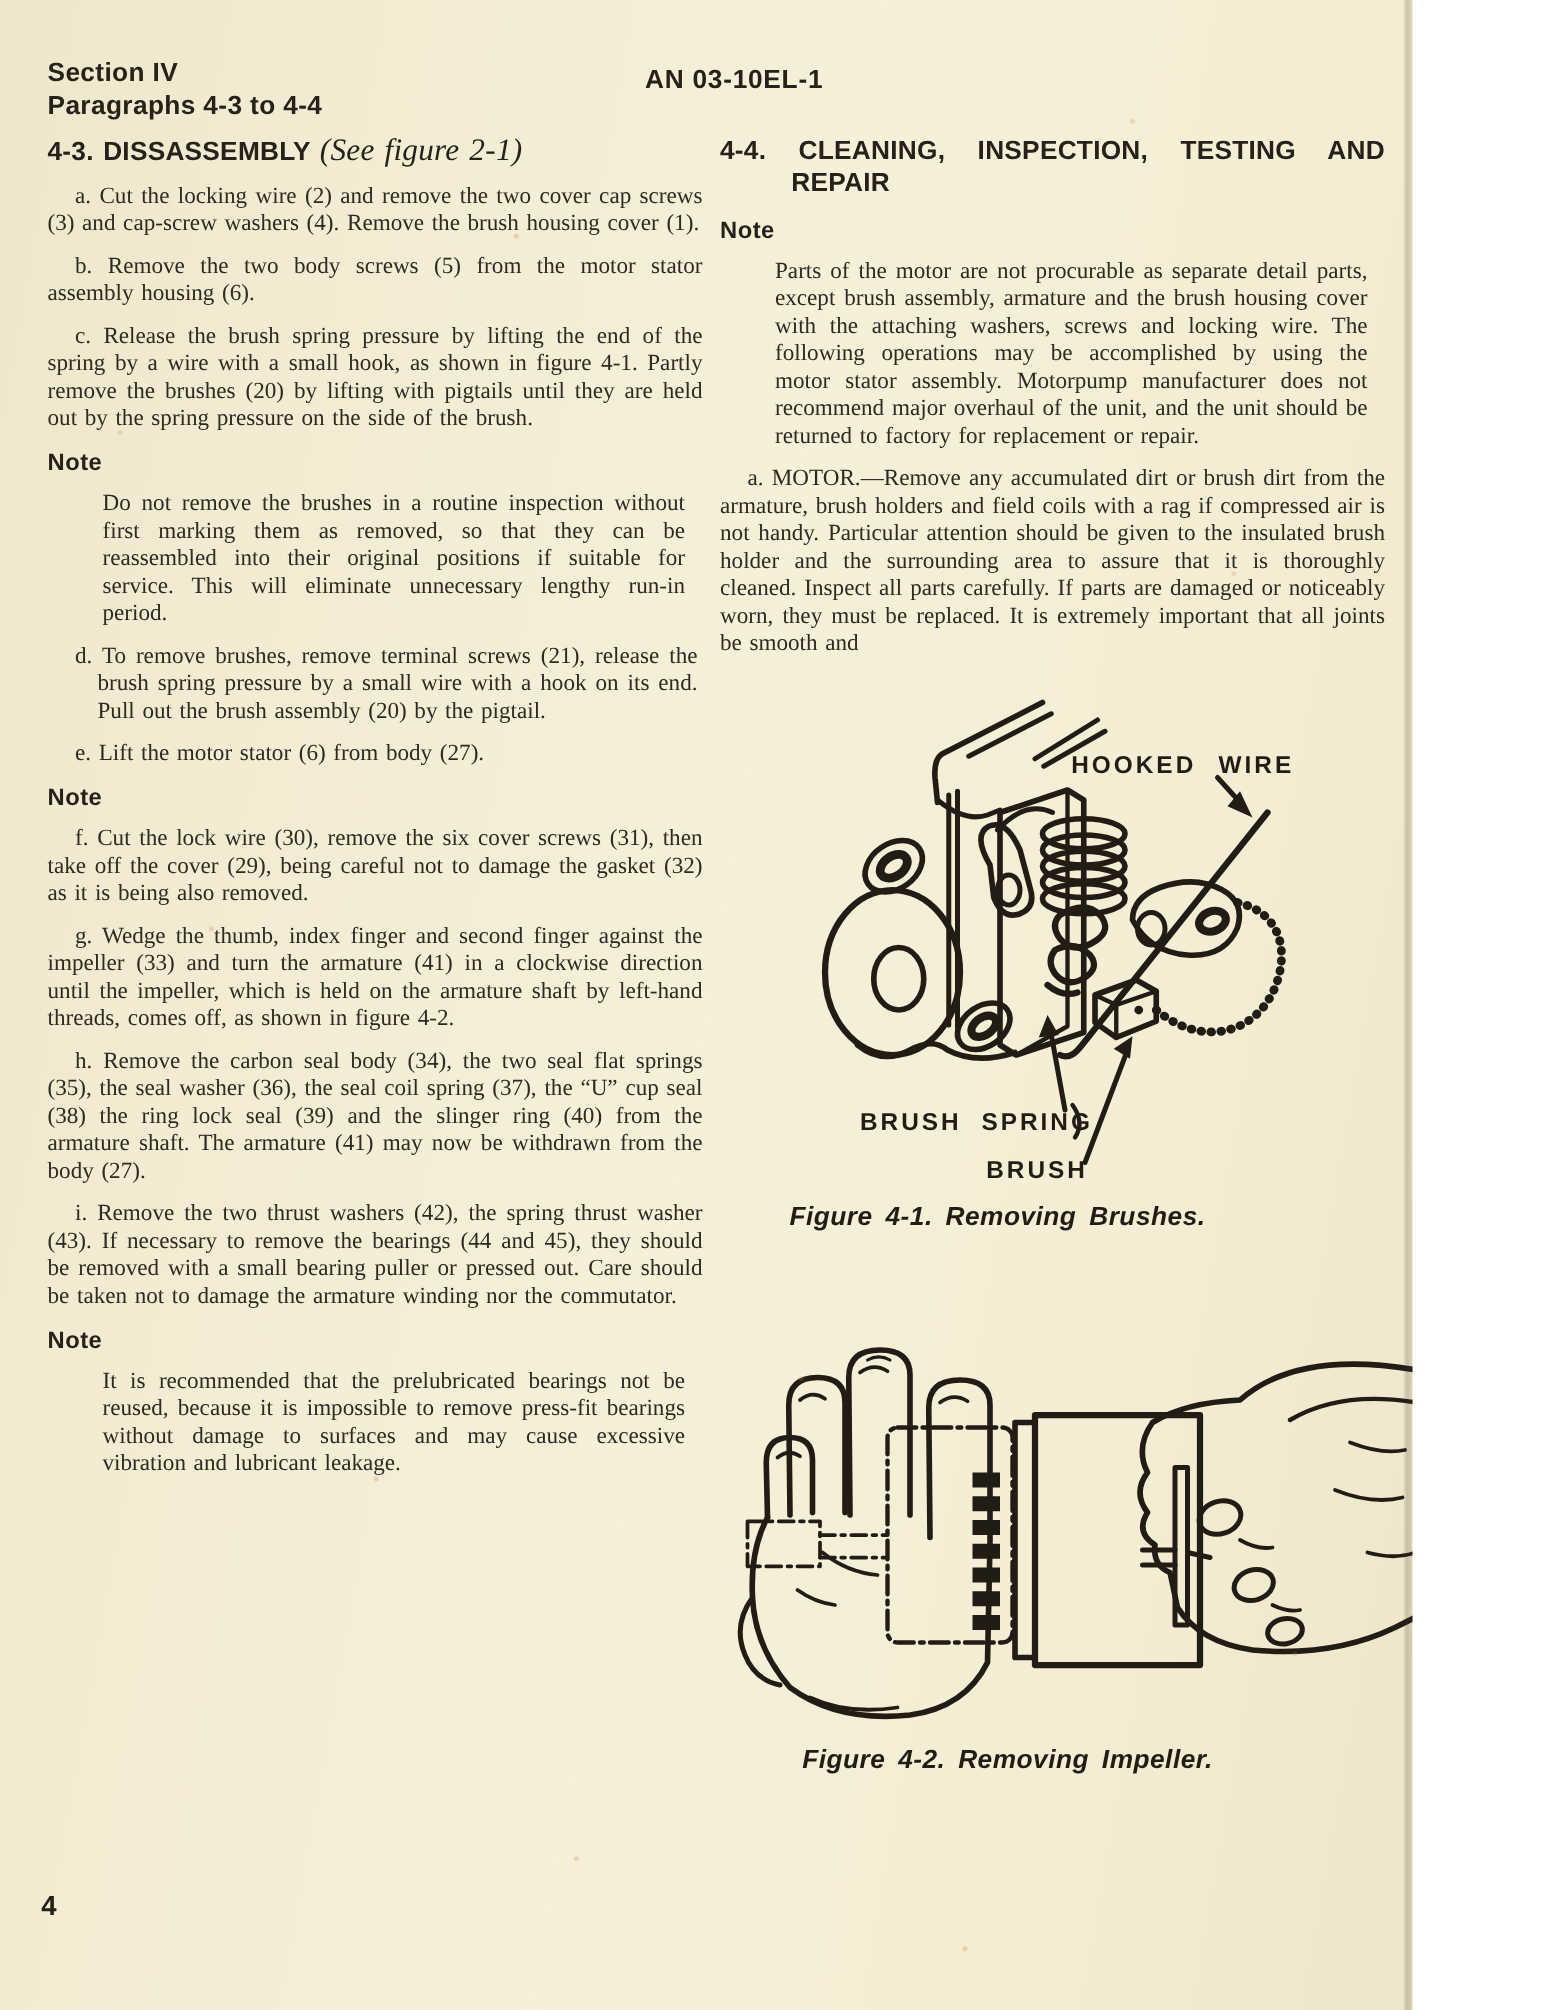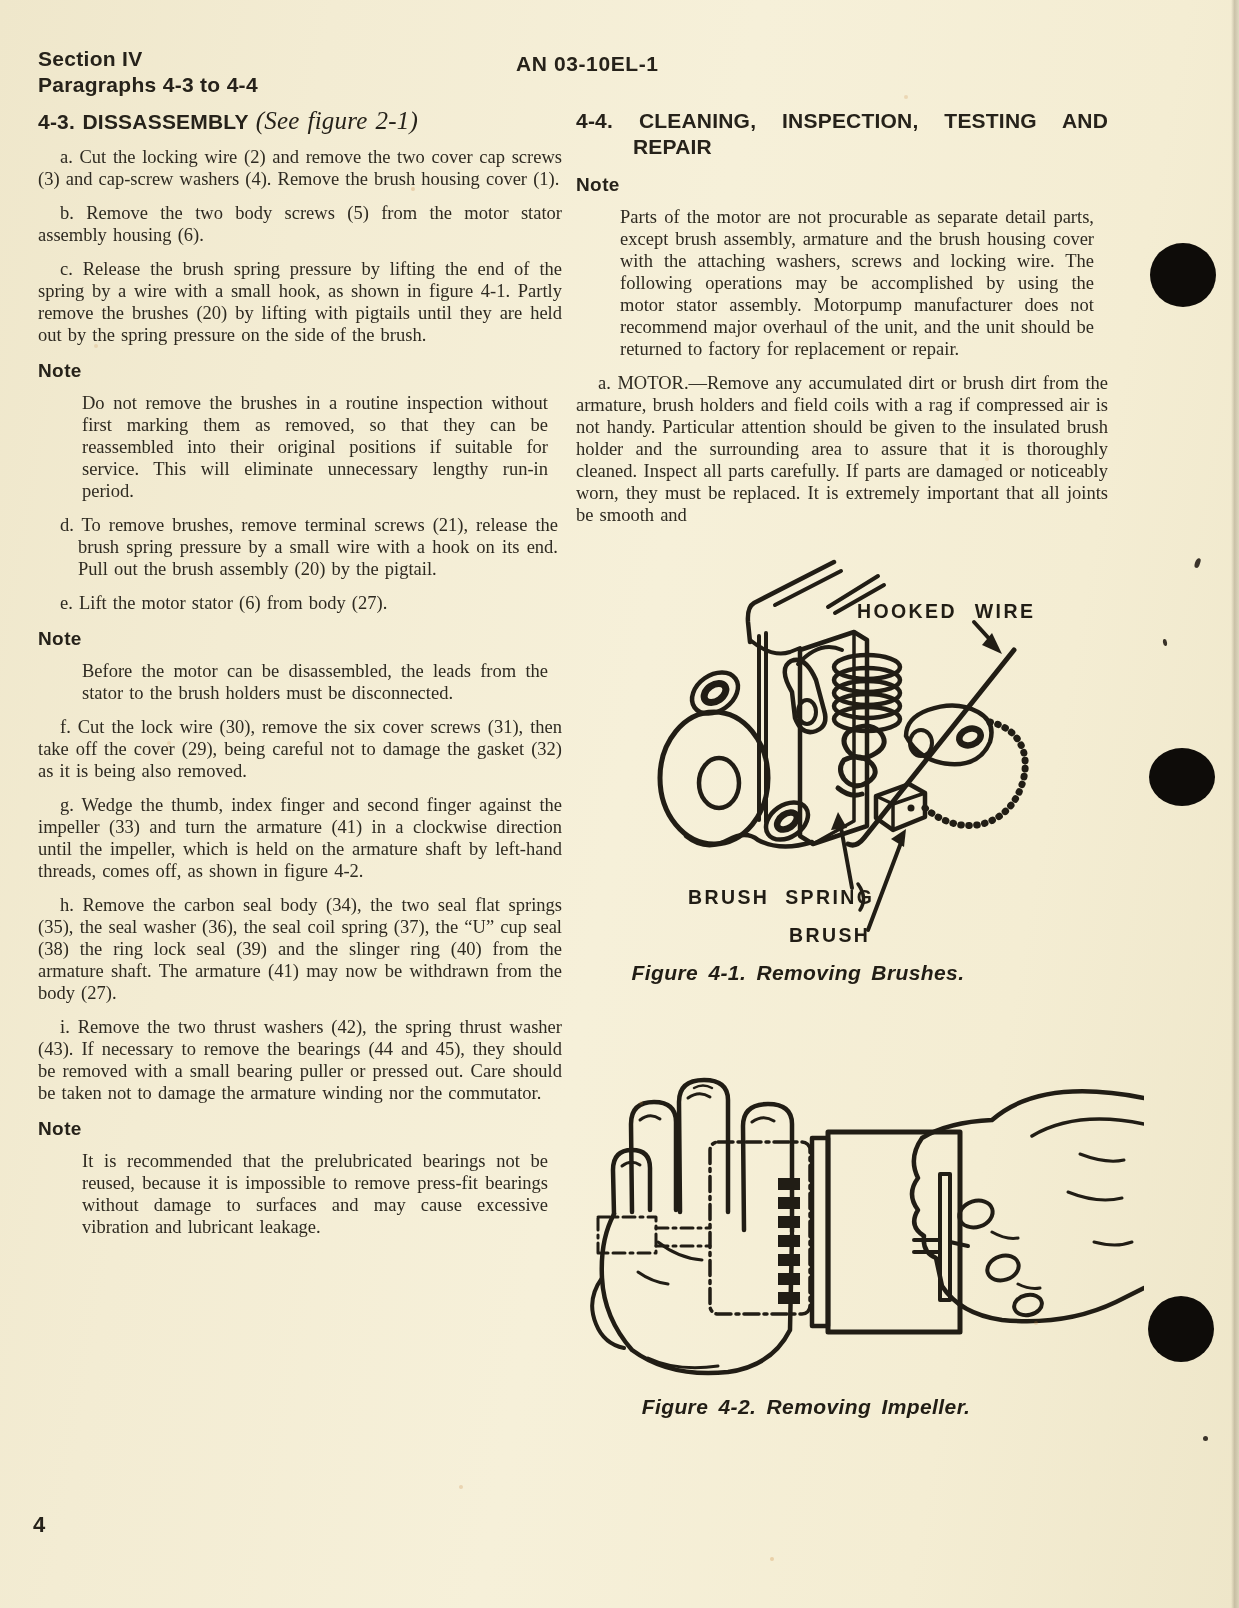--- a/index.html
+++ b/index.html
@@ -1,18 +1,18 @@
 <!DOCTYPE html>
 <html><head>
 <meta charset="utf-8">
 <style>
   html,body{margin:0;padding:0;}
   body{width:1239px;height:1608px;overflow:hidden;}
   .page{
-    position:relative;width:1239px;height:1608px;overflow:hidden;
+    position:relative;width:1130px;height:1608px;overflow:hidden;
     background:linear-gradient(100deg,#efe7cb 0%,#f3ecd3 22%,#f6f0d9 50%,#f4edd3 78%,#eee6c9 100%);
     font-family:"Liberation Serif",serif;color:#2e2a21;
   }
   .scan-edge{position:absolute;top:0;right:0;width:8px;height:100%;
     background:linear-gradient(90deg,rgba(60,50,30,0) 0%,rgba(60,50,30,.22) 45%,rgba(80,75,65,.12) 100%);}
   .freckles{position:absolute;top:0;left:0;width:2px;height:2px;border-radius:50%;
     background:rgba(195,125,55,.0);
     box-shadow:412px 188px 0 1px rgba(200,130,60,.28),905px 96px 0 1px rgba(200,130,60,.22),
     168px 742px 0 1px rgba(205,135,60,.25),986px 458px 0 1px rgba(200,130,60,.2),
     300px 1182px 0 1px rgba(200,130,60,.25),771px 1558px 0 1px rgba(205,140,65,.3),
@@ -77,21 +77,20 @@
       <span class="ref">(See figure 2-1)</span>
     </div>
     <p class="para">a. Cut the locking wire (2) and remove the two cover cap screws (3) and cap-screw washers (4). Remove the brush housing cover (1).</p>
     <p class="para">b. Remove the two body screws (5) from the motor stator assembly housing (6).</p>
     <p class="para">c. Release the brush spring pressure by lifting the end of the spring by a wire with a small hook, as shown in figure 4-1. Partly remove the brushes (20) by lifting with pigtails until they are held out by the spring pressure on the side of the brush.</p>
     <div class="note-title">Note</div>
     <p class="para note-body">Do not remove the brushes in a routine inspection without first marking them as removed, so that they can be reassembled into their original positions if suitable for service. This will eliminate unnecessary lengthy run-in period.</p>
     <p class="para hang">d. To remove brushes, remove terminal screws (21), release the brush spring pressure by a small wire with a hook on its end. Pull out the brush assembly (20) by the pigtail.</p>
     <p class="para">e. Lift the motor stator (6) from body (27).</p>
     <div class="note-title">Note</div>
-    <p class="para note-body">Before the motor can be disassembled, the leads from the stator to the brush holders must be disconnected.</p>
     <p class="para">f. Cut the lock wire (30), remove the six cover screws (31), then take off the cover (29), being careful not to damage the gasket (32) as it is being also removed.</p>
     <p class="para">g. Wedge the thumb, index finger and second finger against the impeller (33) and turn the armature (41) in a clockwise direction until the impeller, which is held on the armature shaft by left-hand threads, comes off, as shown in figure 4-2.</p>
     <p class="para">h. Remove the carbon seal body (34), the two seal flat springs (35), the seal washer (36), the seal coil spring (37), the “U” cup seal (38) the ring lock seal (39) and the slinger ring (40) from the armature shaft. The armature (41) may now be withdrawn from the body (27).</p>
     <p class="para">i. Remove the two thrust washers (42), the spring thrust washer (43). If necessary to remove the bearings (44 and 45), they should be removed with a small bearing puller or pressed out. Care should be taken not to damage the armature winding nor the commutator.</p>
     <div class="note-title">Note</div>
     <p class="para note-body">It is recommended that the prelubricated bearings not be reused, because it is impossible to remove press-fit bearings without damage to surfaces and may cause excessive vibration and lubricant leakage.</p>
   </div>
 
   <div class="col col-right">
     <div class="sec-heading rc-head">

